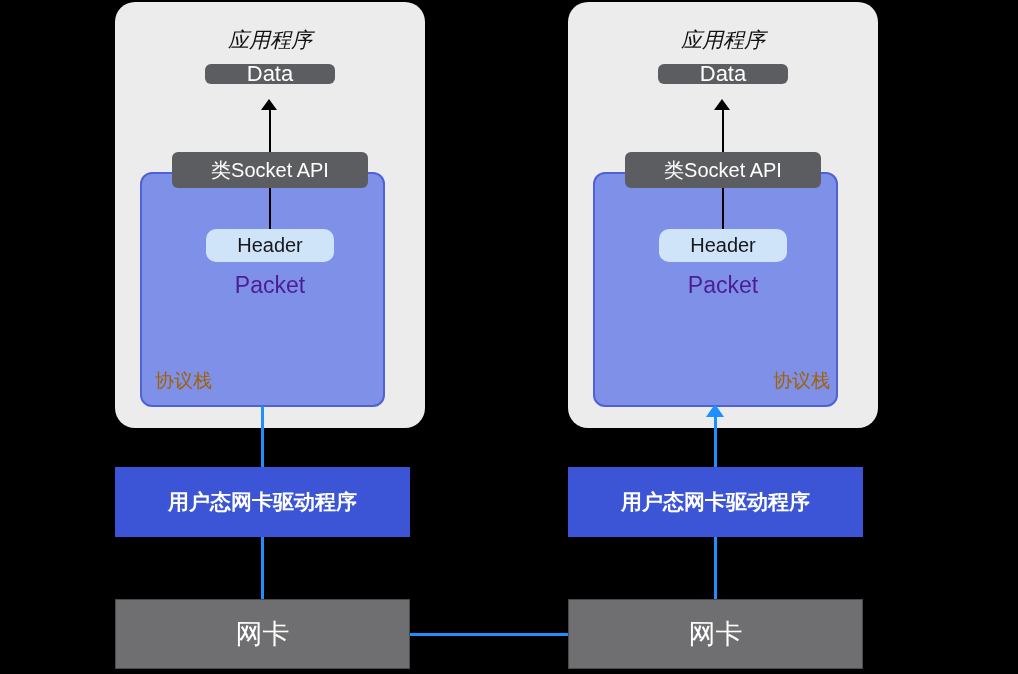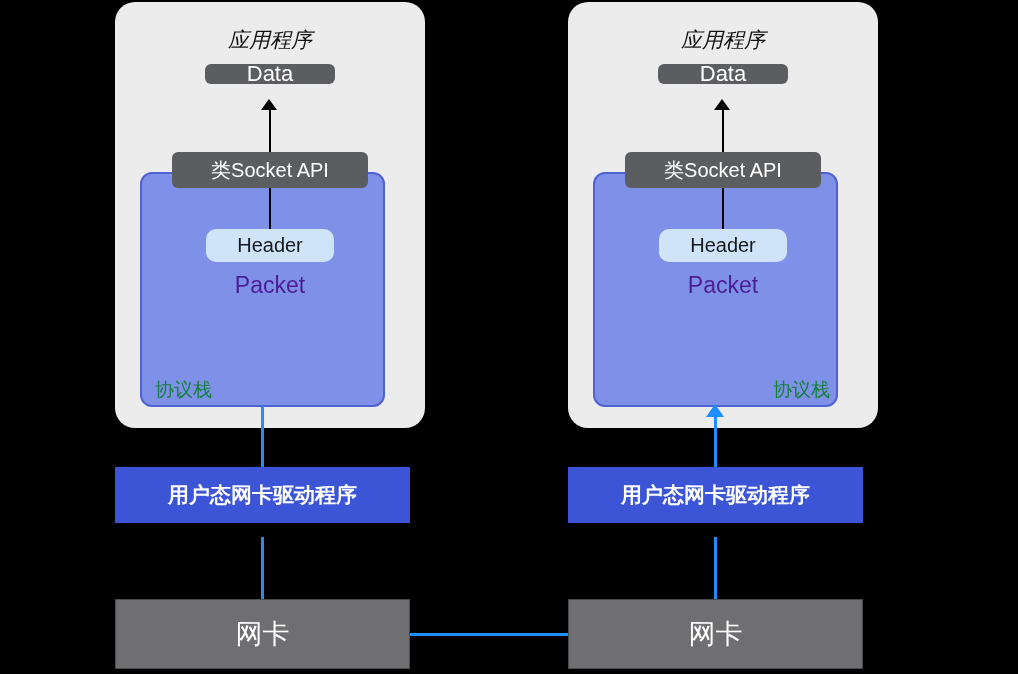--- a/index.html
+++ b/index.html
@@ -33,21 +33,21 @@
   }
   .protocol-box{
     position:absolute;left:25px;top:170px;width:245px;height:235px;background:var(--protocol-bg);
     border:2px solid var(--protocol-border);border-radius:12px;box-sizing:border-box;
   }
   .header-box{
     position:absolute;left:91px;top:227px;width:128px;height:33px;background:var(--header-bg);
     color:#16181c;border-radius:10px;display:flex;align-items:center;justify-content:center;font-size:20px;
   }
   .packet-label{position:absolute;left:0;top:270px;width:310px;text-align:center;font-size:23px;color:#4c1d95;}
-  .stack-label{position:absolute;top:366px;font-size:19px;color:#15803d;margin-top:9px;}
+  .stack-label{position:absolute;top:366px;font-size:19px;color:#a16207;}
   .panel.left .stack-label{left:40px;}
   .panel.right .stack-label{right:48px;}
   
   .black-line{position:absolute;left:154px;top:106px;width:2px;height:121px;background:#000;}
   .black-arrowhead{
     position:absolute;left:146px;top:97px;width:0;height:0;
     border-left:8px solid transparent;border-right:8px solid transparent;border-bottom:11px solid #000;
   }
   
   .conn{position:absolute;background:var(--blue);}
@@ -57,21 +57,21 @@
   .l-driver-nic{left:261px;top:537px;height:62px;}
   .r-stack-driver{left:714px;top:416px;height:51px;}
   .r-driver-nic{left:714px;top:537px;height:62px;}
   .nic-link{left:410px;top:633px;width:158px;}
   .blue-arrowhead{
     position:absolute;left:706px;top:404px;width:0;height:0;
     border-left:9px solid transparent;border-right:9px solid transparent;border-bottom:13px solid var(--blue);
   }
   
   .driver{
-    position:absolute;top:467px;width:295px;height:56px;background:var(--driver-bg);
+    position:absolute;top:467px;width:295px;height:70px;background:var(--driver-bg);
     color:#fff;font-size:21px;font-weight:bold;display:flex;align-items:center;justify-content:center;
   }
   .driver.left{left:115px;}
   .driver.right{left:568px;}
   .nic{
     position:absolute;top:599px;width:295px;height:70px;background:var(--nic-bg);
     color:#fff;font-size:27px;display:flex;align-items:center;justify-content:center;
     border:1px solid #4a4a4c;box-sizing:border-box;
   }
   .nic.left{left:115px;}

